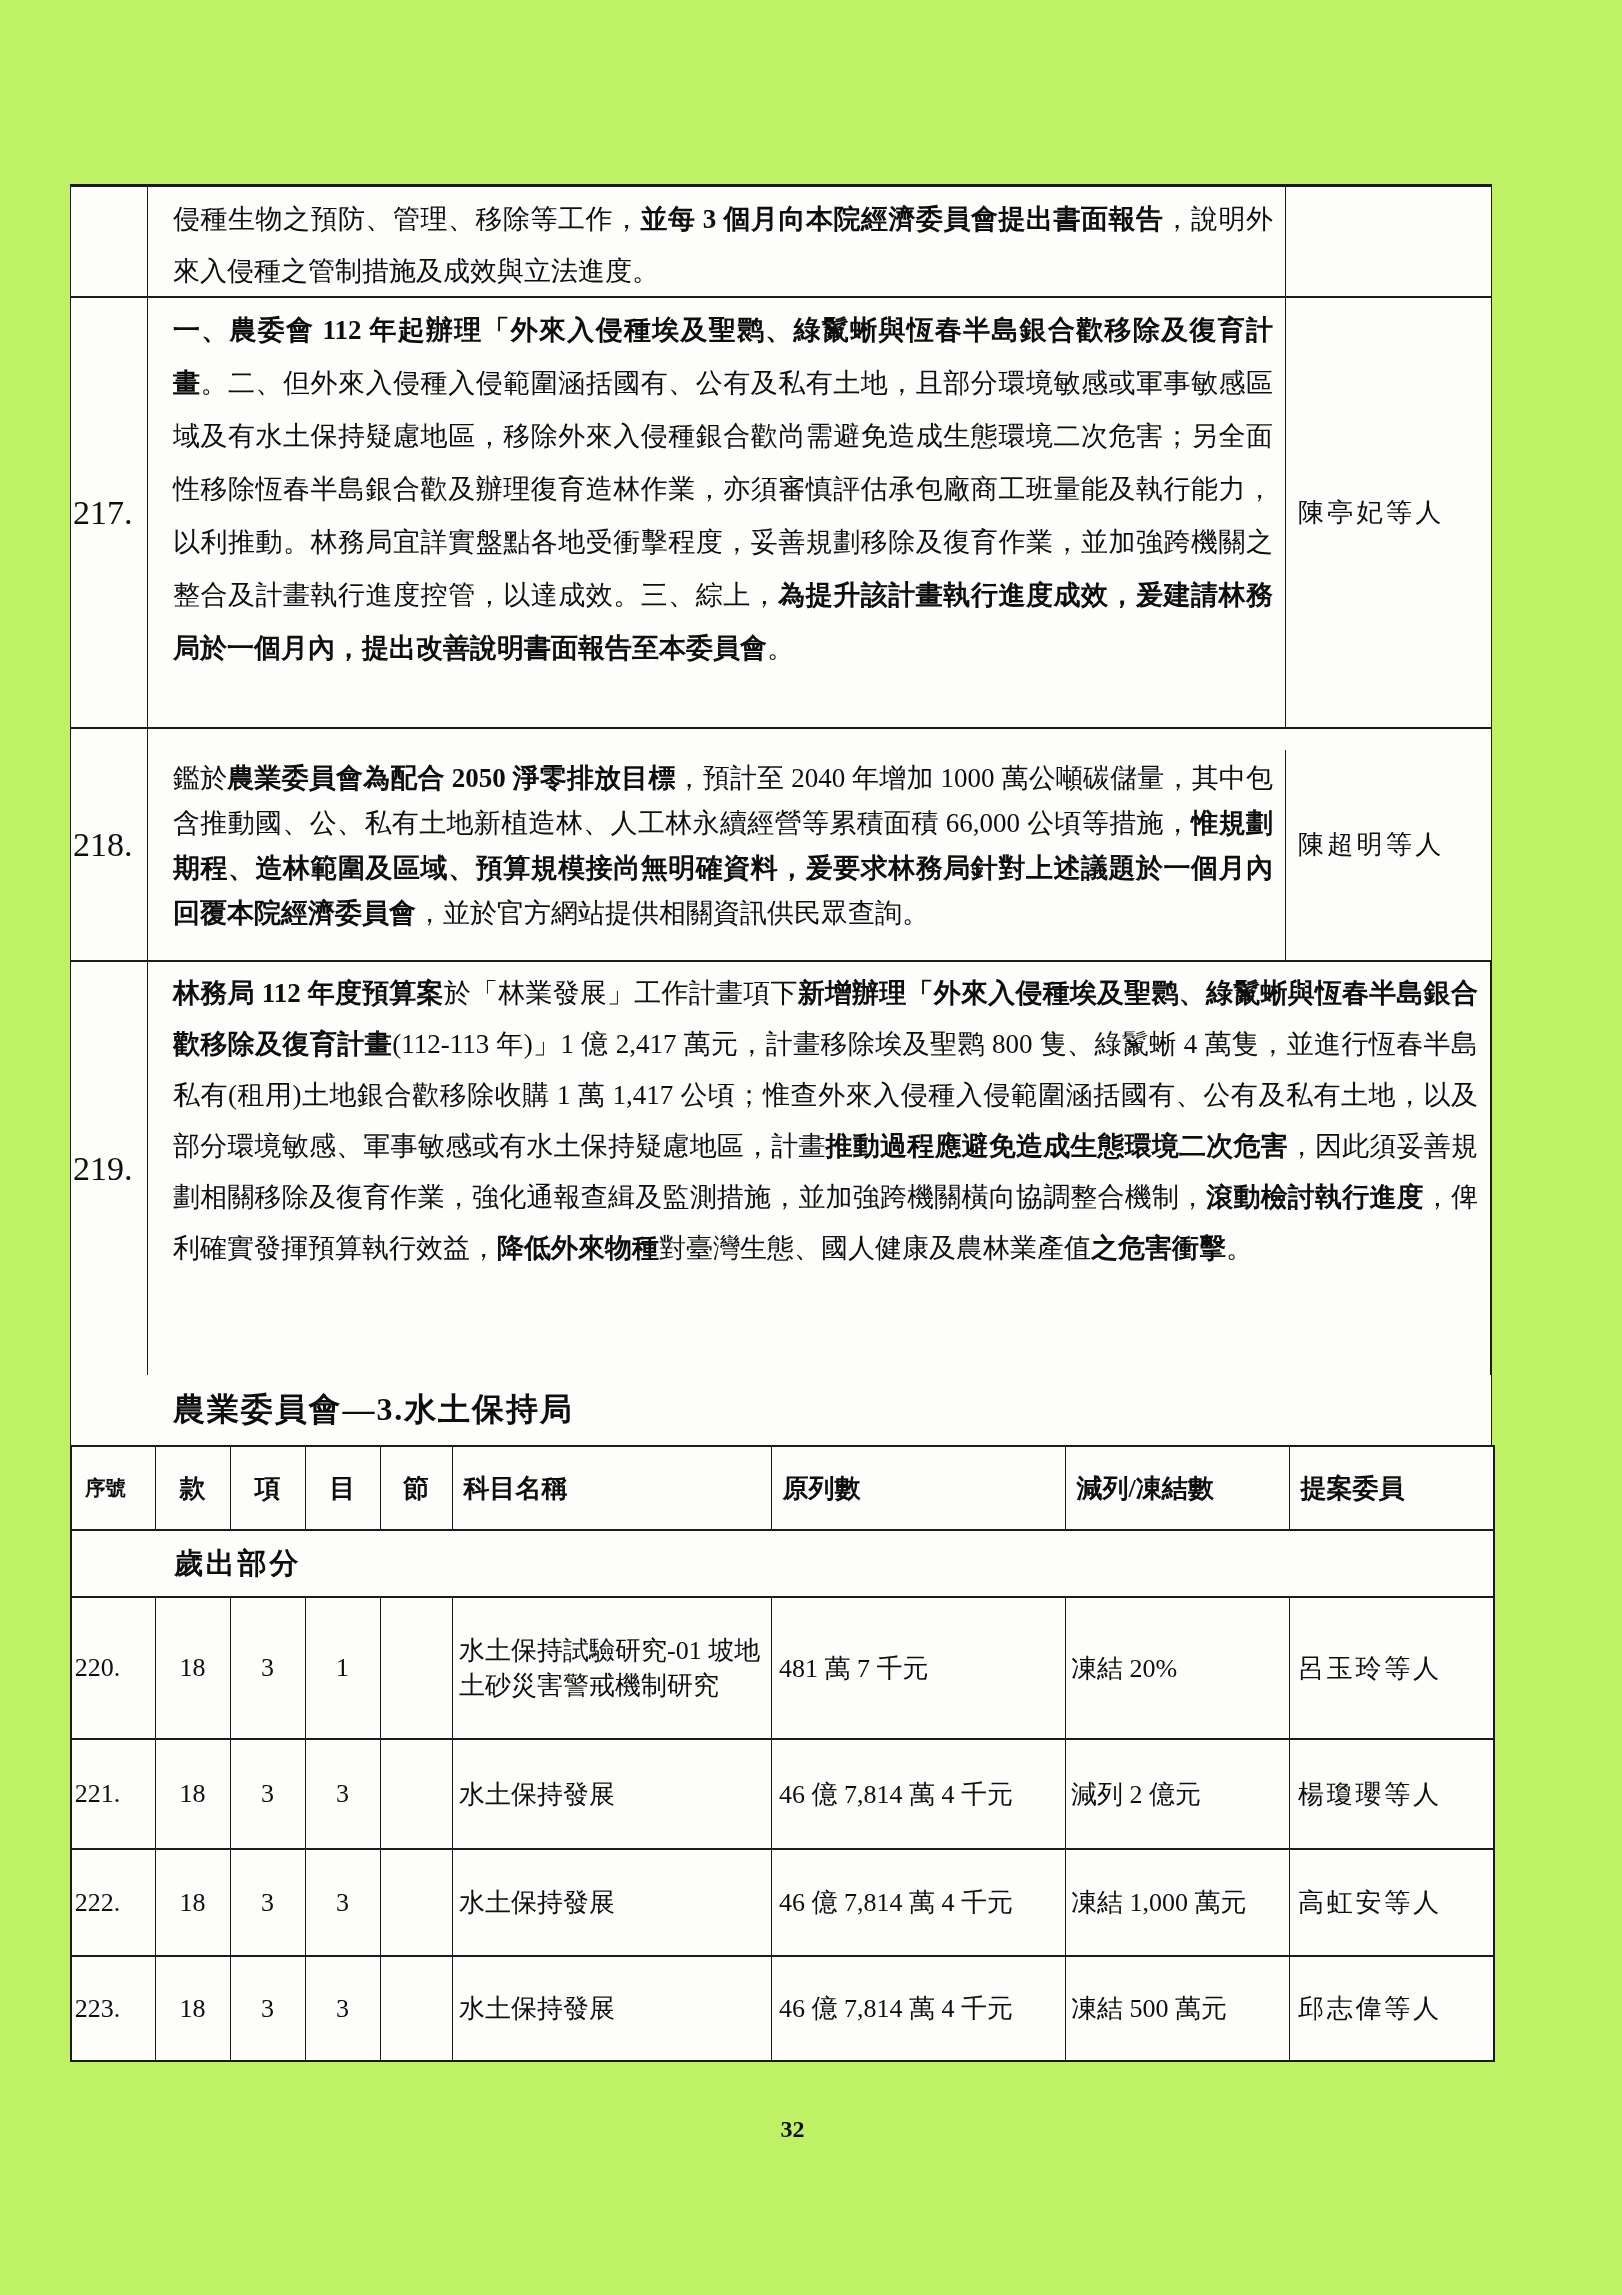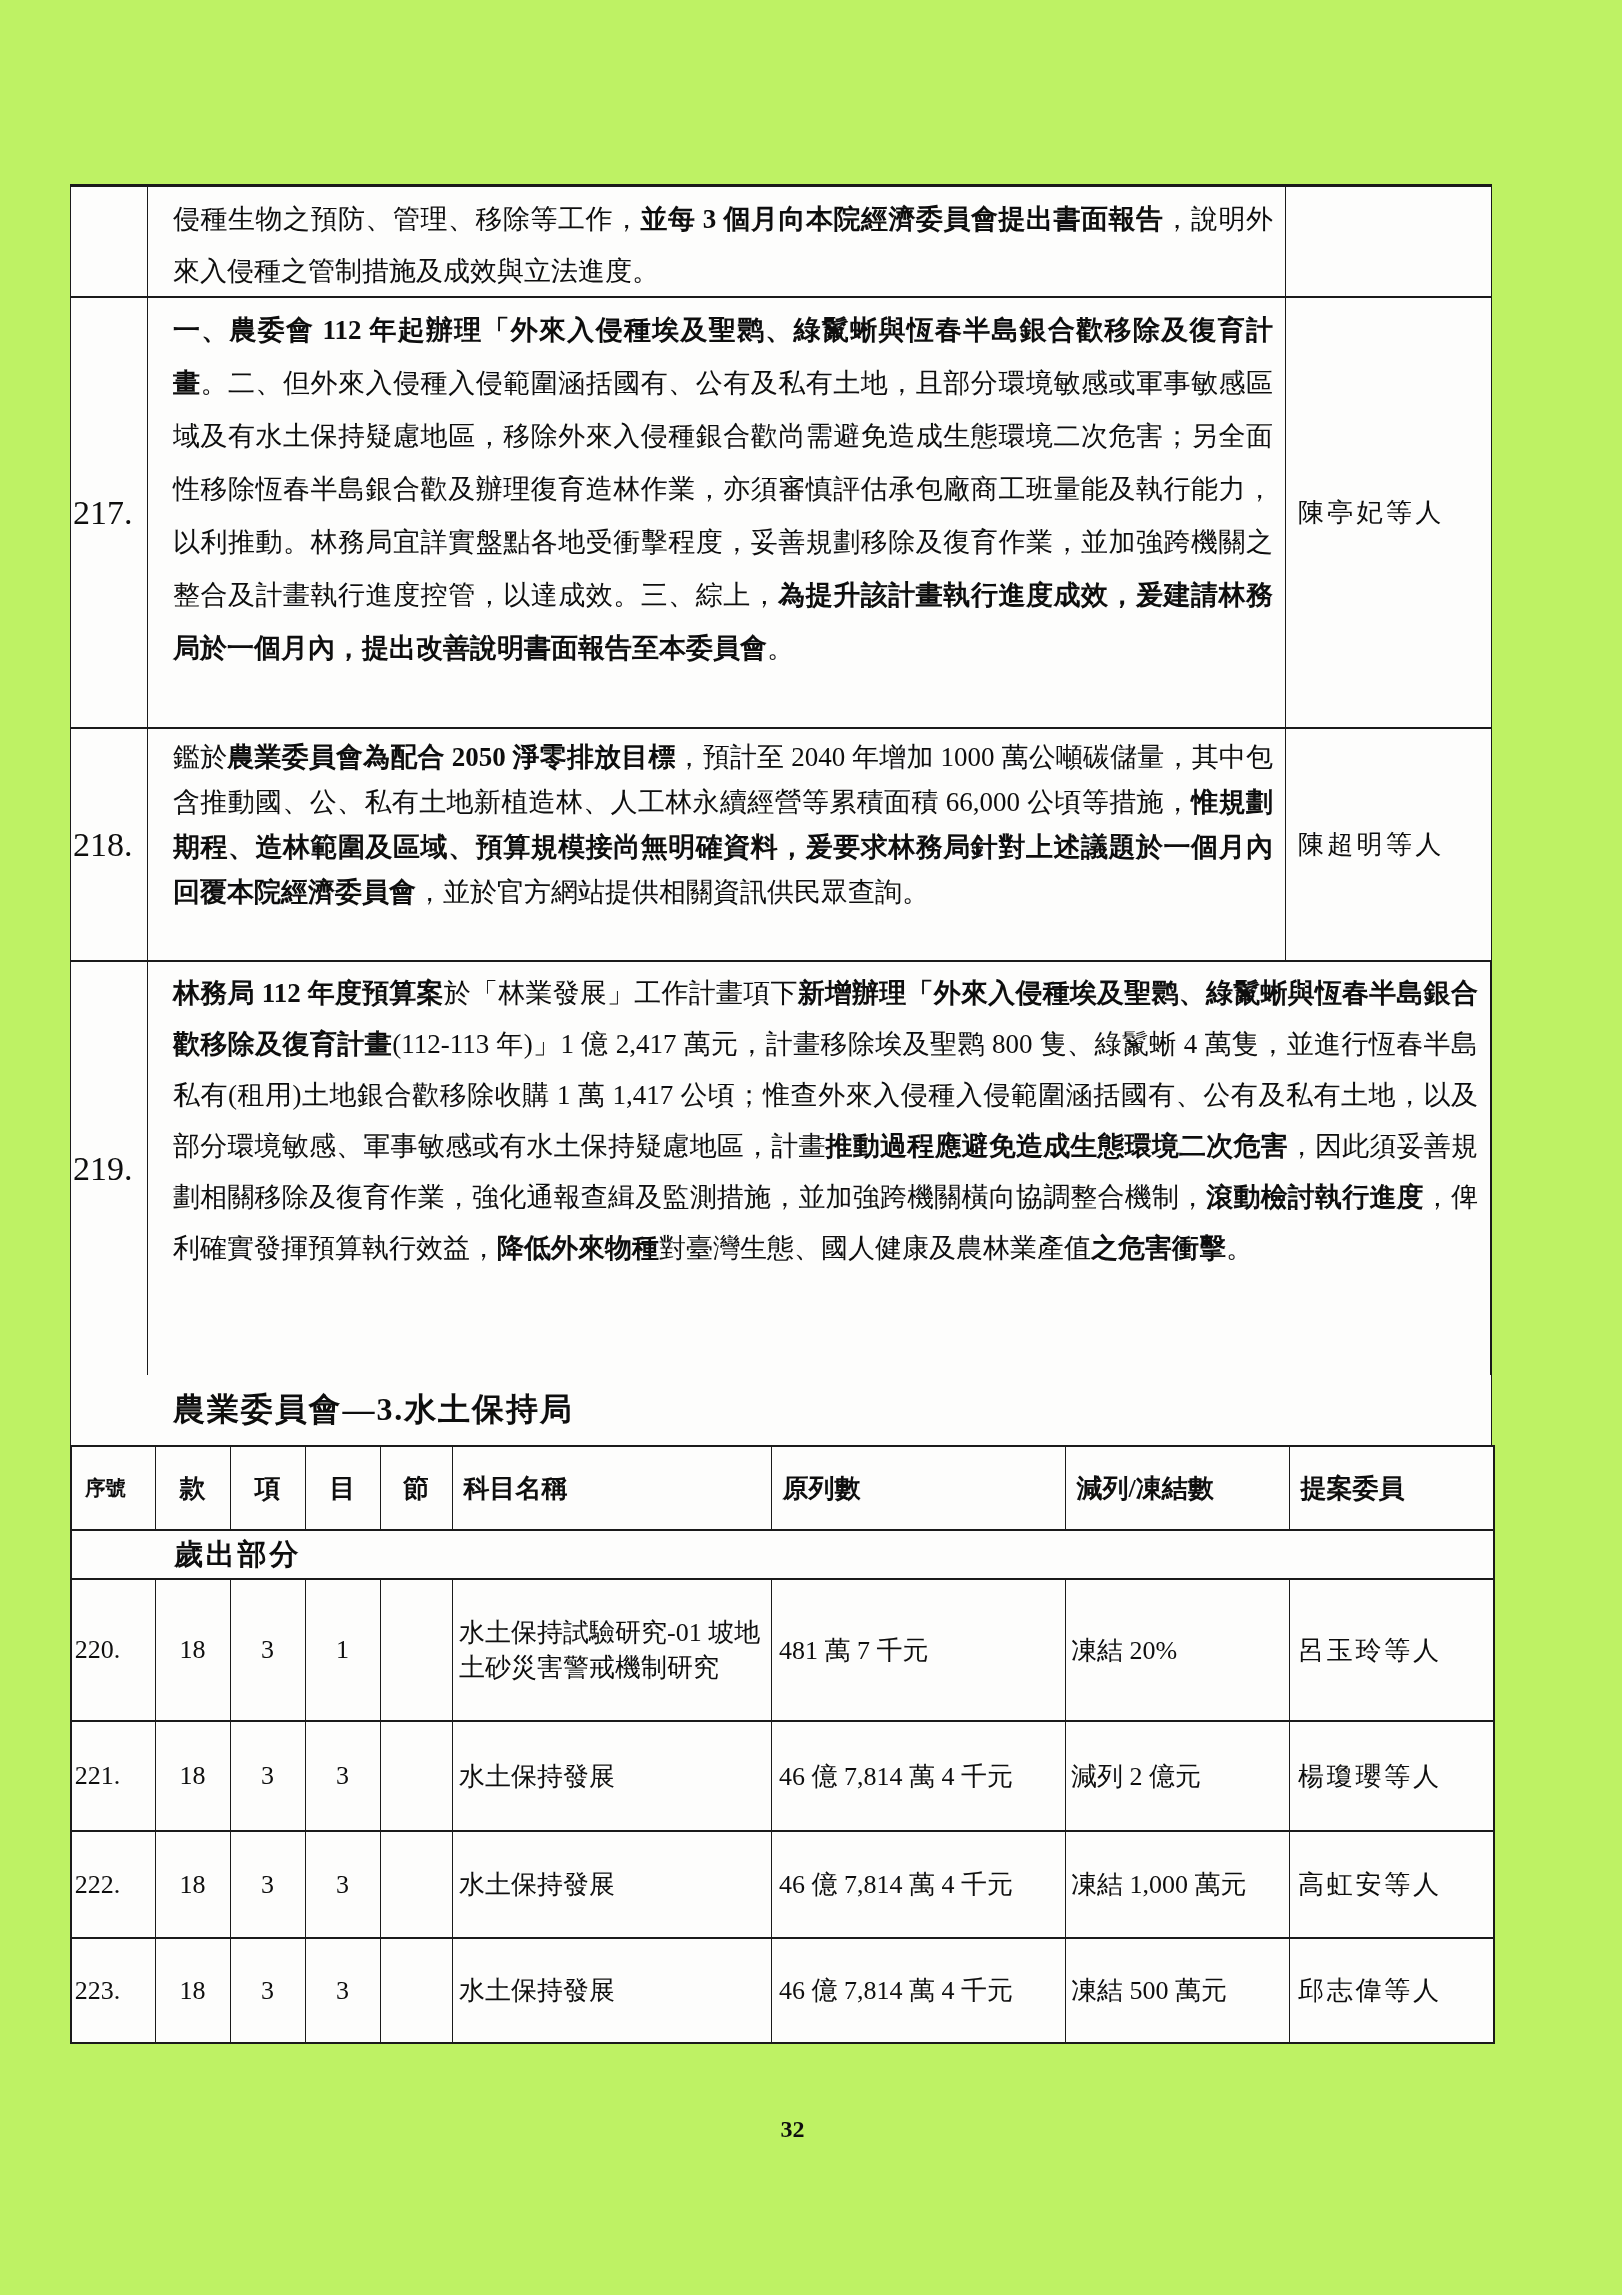--- a/index.html
+++ b/index.html
@@ -30,21 +30,21 @@
     font-size:27px; text-align:justify; text-align-last:left;
   }
   .cell-content b{font-weight:bold;}
   .cell-proposer{
     width:205px; flex:0 0 205px; box-sizing:border-box;
     display:flex; align-items:center;
     padding-left:12px; font-size:26px; letter-spacing:3.3px;
   }
   .trow0{height:109px;} .trow0 .cell-content{line-height:52px;}
   .trow1{height:431px;} .trow1 .cell-content{line-height:53px;}
-  .trow2{height:233px;} .trow2 .cell-content{line-height:45px;}
+  .trow2{height:233px;} .trow2 .cell-content{line-height:45px;margin-top:21px;}
   .trow3{height:415px;} .trow3 .cell-content{line-height:51px;}
   
   .section-title{
     position:absolute; left:70px; top:1375px; width:1422px; height:70px;
     border-left:1.9px solid #1b1b1b; border-right:1.9px solid #1b1b1b;
     box-sizing:border-box; display:flex; align-items:center;
     padding-left:102px; font-size:32px; font-weight:bold; letter-spacing:1.9px;
     background:#fdfdfc;
   }
   
@@ -56,21 +56,21 @@
   table.budget td, table.budget th{
     border-left:1.4px solid #1b1b1b; border-right:1.4px solid #1b1b1b;
     border-top:2.3px solid #1b1b1b; border-bottom:2.3px solid #1b1b1b;
     box-sizing:border-box; vertical-align:middle;
     font-weight:normal; padding:0;
   }
   tr.head-row{height:84px;}
   tr.head-row th{font-weight:bold; font-size:26px; text-align:left; padding-left:11px;}
   tr.head-row th.h0{font-size:20.5px; padding-left:13px;}
   tr.head-row th.h1,tr.head-row th.h2,tr.head-row th.h3,tr.head-row th.h4{text-align:center; padding-left:0;}
-  tr.sec-row{height:49px;padding-left:28px;}
+  tr.sec-row{height:67px;padding-left:28px;}
   tr.sec-row td{font-weight:bold; font-size:29px; padding-left:102px; letter-spacing:2.8px;}
   tr.b-row td{font-size:26px;}
   tr.b-row td.c0{padding-left:2.8px;}
   tr.b-row td.c1,tr.b-row td.c2,tr.b-row td.c3,tr.b-row td.c4{text-align:center;}
   tr.b-row td.c5{padding:5.6px 6.5px; line-height:35px;}
   tr.b-row td.c6{padding:4.7px 3.7px 4.7px 7.5px; line-height:37px;}
   tr.b-row td.c7{padding-left:5.6px;}
   tr.b-row td.c8{padding-left:8.4px; letter-spacing:2.8px;}
   tr.br0{height:142px;} tr.br1{height:110px;} tr.br2{height:107px;} tr.br3{height:105px;}
   

